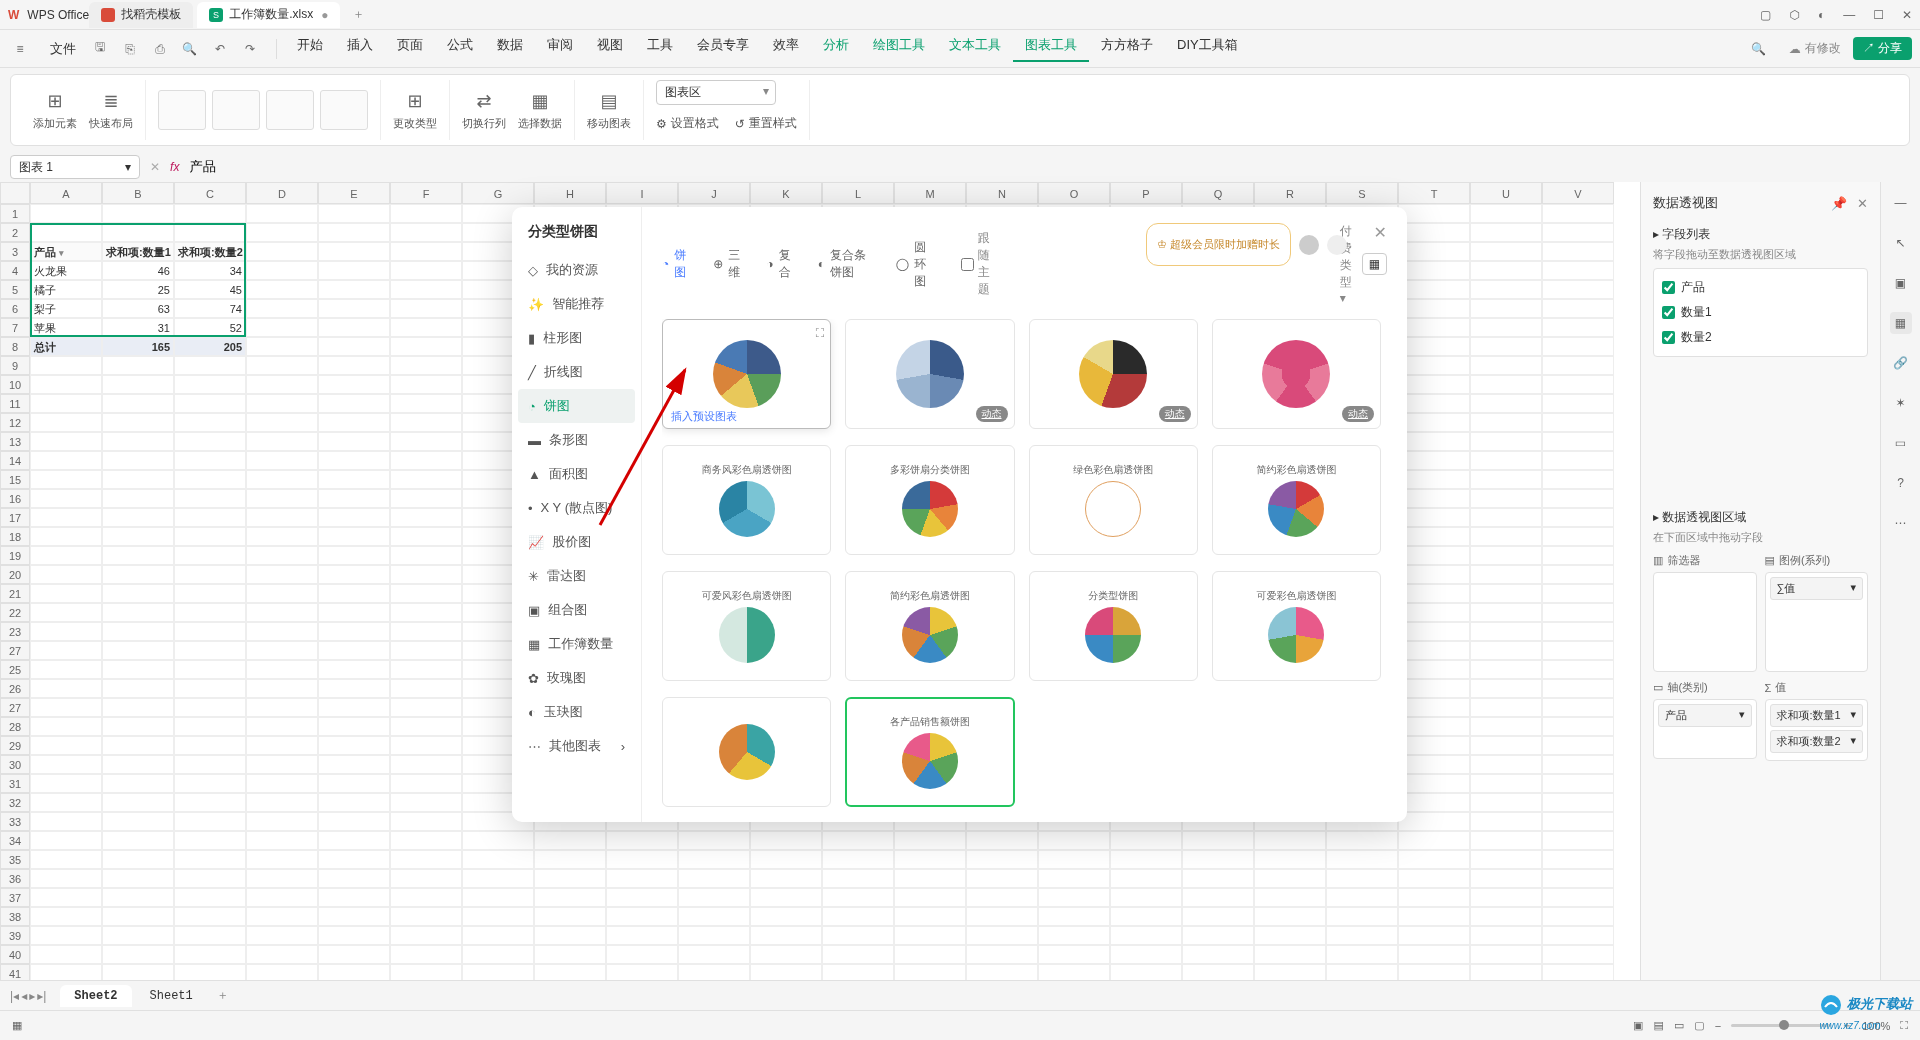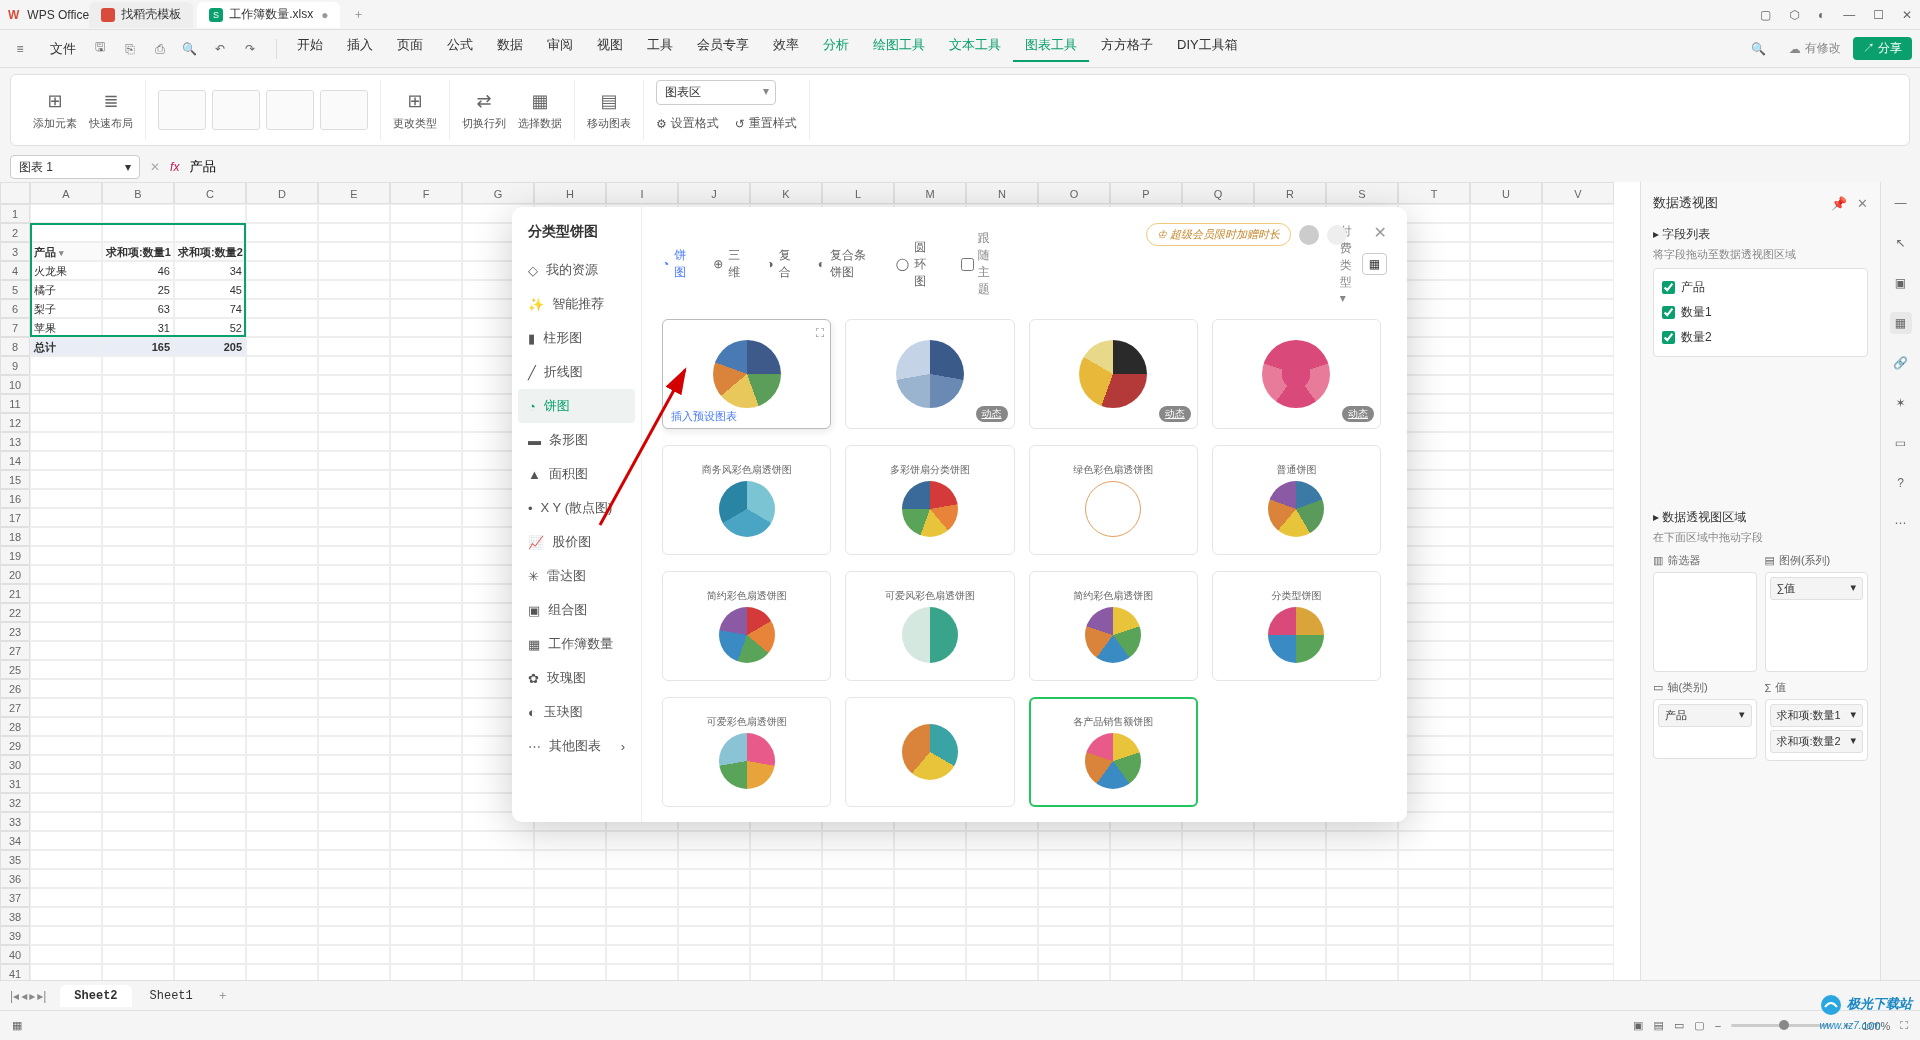--- a/index.html
+++ b/index.html
@@ -64,21 +64,21 @@
 .modal-tabs .mtab.active { color: #4a7cff; }
 .modal-tabs .right { margin-left: auto; display: flex; align-items: center; gap: 10px; }
 .style-grid { display: grid; grid-template-columns: repeat(4, 1fr); gap: 14px; overflow-y: auto; height: 490px; padding-right: 6px; }
 .style-card { border: 1px solid #e5e5e5; border-radius: 6px; height: 110px; position: relative; background: #fff; display: flex; flex-direction: column; align-items: center; justify-content: center; cursor: pointer; }
 .style-card.hover { border-color: #bbb; box-shadow: 0 2px 8px rgba(0,0,0,.1); }
 .style-card.selected { border: 2px solid #22c55e; }
 .style-card .badge { position: absolute; right: 6px; bottom: 6px; background: #888; color: #fff; font-size: 10px; padding: 1px 6px; border-radius: 8px; text-decoration: underline; }
 .style-card .caption { position: absolute; bottom: 4px; left: 8px; font-size: 11px; color: #4a7cff; }
 .style-card .title-sm { font-size: 10px; color: #666; margin-bottom: 4px; text-align: center; }
 .promo { position: absolute; top: 16px; right: 60px; display: flex; align-items: center; gap: 8px; }
-.promo-pill { border: 1px solid #f0c97a; color: #c78a2e; padding: 3px 10px; border-radius: 12px; font-size: 11px; font-style: italic; }
+.promo-pill { border: 1px solid #f0c97a; color: #c78a2e; padding: 13px 10px; border-radius: 12px; font-size: 11px; }
 .modal-close { position: absolute; top: 16px; right: 20px; color: #999; cursor: pointer; font-size: 16px; }
 
 .pie { width: 56px; height: 56px; border-radius: 50%; }
 .pie.lg { width: 68px; height: 68px; }
 
 
 .rightpanel { width: 240px; background: #f8f8f8; border-left: 1px solid #e0e0e0; padding: 8px 12px; display: flex; flex-direction: column; }
 .rightpanel .hdr { display: flex; align-items: center; justify-content: space-between; padding: 4px 0 10px; font-size: 13px; }
 .fieldlist { background: #fff; border: 1px solid #e0e0e0; border-radius: 4px; padding: 6px; flex: 0 0 auto; }
 .fieldlist .fitem { display: flex; align-items: center; gap: 6px; padding: 4px 2px; }
@@ -1420,24 +1420,20 @@
         </div>
         <div class="style-card">
           <div class="title-sm">多彩饼扇分类饼图</div>
           <div class="pie" style="background:conic-gradient(#d43a3a 0 80deg,#e8843a 80deg 140deg,#e8c43a 140deg 200deg,#5aa45a 200deg 270deg,#3a6a9a 270deg 360deg)"></div>
         </div>
         <div class="style-card">
           <div class="title-sm">绿色彩色扇透饼图</div>
           <div class="pie" style="border:1px solid #e0a060;background:none"></div>
         </div>
         <div class="style-card">
-          <div class="title-sm">普通饼图</div>
-          <div class="pie" style="background:conic-gradient(#3a7aa4 0 70deg,#5a9a5a 70deg 150deg,#e8c43a 150deg 220deg,#d9843a 220deg 290deg,#8a5aa4 290deg 360deg)"></div>
-        </div>
-        <div class="style-card">
           <div class="title-sm">简约彩色扇透饼图</div>
           <div class="pie" style="background:conic-gradient(#d43a3a 0 60deg,#e8843a 60deg 130deg,#5aa45a 130deg 200deg,#3a8ac4 200deg 280deg,#8a5aa4 280deg 360deg)"></div>
         </div>
         <div class="style-card">
           <div class="title-sm">可爱风彩色扇透饼图</div>
           <div class="pie" style="background:conic-gradient(#3aa48a 0 180deg,#d4e8e0 180deg 360deg)"></div>
         </div>
         <div class="style-card">
           <div class="title-sm">简约彩色扇透饼图</div>
           <div class="pie" style="background:conic-gradient(#e8c43a 0 72deg,#5aa45a 72deg 144deg,#3a8ac4 144deg 216deg,#d9843a 216deg 288deg,#8a5aa4 288deg 360deg)"></div>

